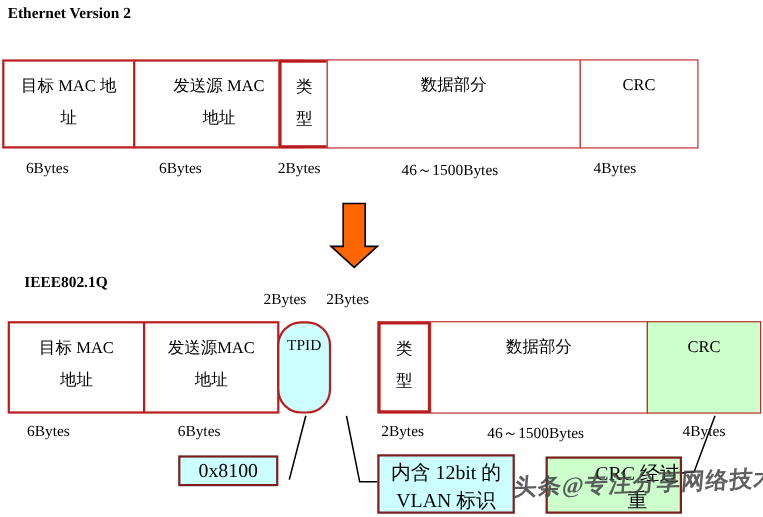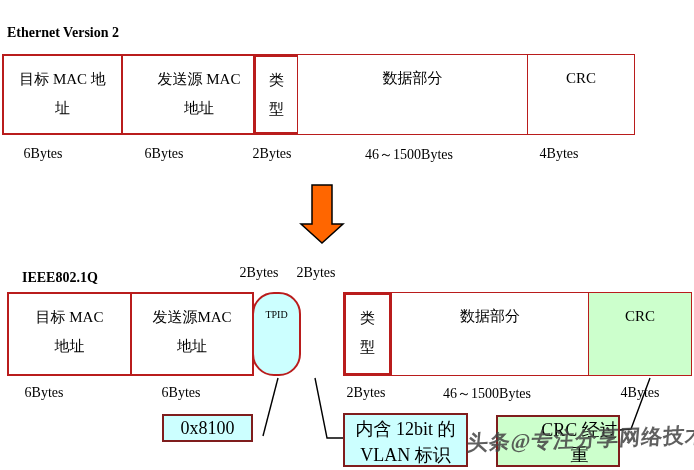--- a/index.html
+++ b/index.html
@@ -1,31 +1,31 @@
 <!DOCTYPE html>
 <html style="--cyan: #ccffff; --green: #ccffcc; --arrow: #ff6600; --watermark: #444444;"><head>
 <meta charset="utf-8">
 <style>
   html,body{margin:0;padding:0;background:#fff;}
   #stage{
     position:relative;width:694px;height:470px;background:#fff;overflow:hidden;
     font-family:"Liberation Serif","DejaVu Serif",serif;color:#000;
   }
-  .abs{position:absolute;margin-top:20px;}
+  .abs{position:absolute;}
   .section-title{font-weight:bold;font-size:14px;white-space:nowrap;}
   .cell{
     position:absolute;box-sizing:border-box;border:2px solid #b91c1c;background:#fff;
     text-align:center;font-size:15px;line-height:29px;padding-top:9px;
     white-space:pre-line;z-index:1;
   }
   .cell.thick{border-width:3px;}
   .cell.thin{border-width:1px;}
   .cell.cyan{background:var(--cyan);}
   .cell.green{background:var(--green);}
-  .cell.small-font{font-size:10px;padding-top:6px;border-radius:22px;}
+  .cell.small-font{font-size:14px;padding-top:6px;border-radius:22px;}
   .bytes{
     position:absolute;width:120px;text-align:center;font-size:14px;
     white-space:nowrap;z-index:1;
   }
   .callout-box{
     position:absolute;box-sizing:border-box;border:2px solid #7f1d1d;
     text-align:center;font-size:18px;white-space:pre-line;z-index:2;
   }
   .callout-box.cyan{background:var(--cyan);}
   .callout-box.green{background:var(--green);}

